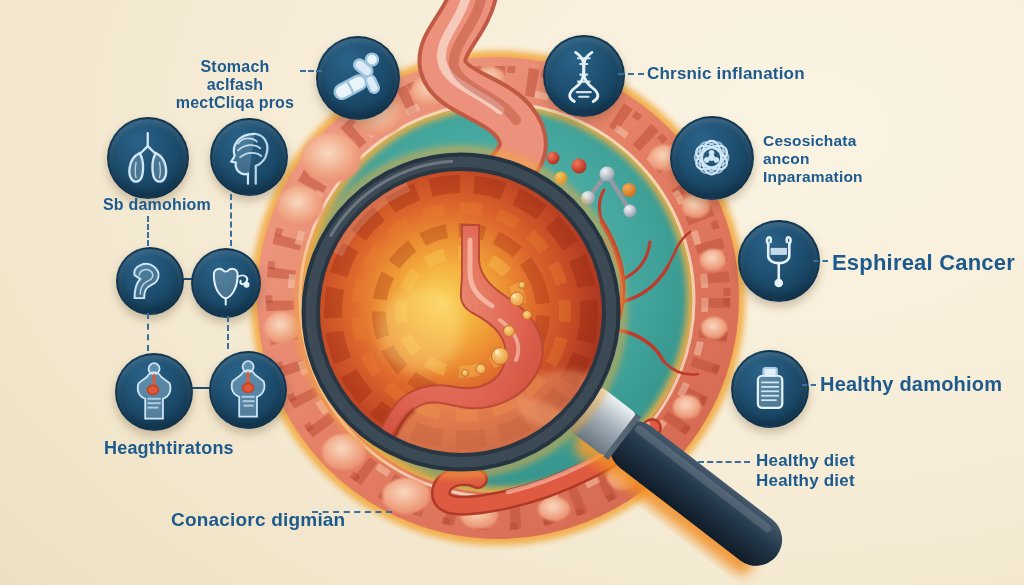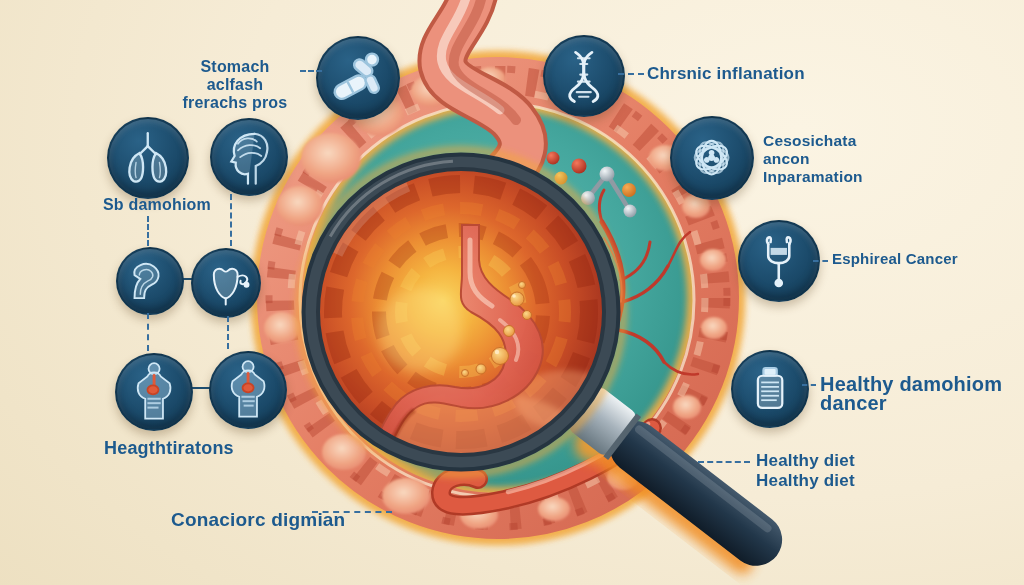--- a/index.html
+++ b/index.html
@@ -355,45 +355,44 @@
     <g stroke="#bcd9ec" stroke-width="1.8" opacity=".85">
       <path d="M22 34 H34"></path>
           <path d="M23 38 H34"></path>
           <path d="M24 42 H33"></path>
     </g>
   </svg>
 </div>
 
 <div class="label" style="left:170px;top:58px;width:130px;text-align:center;font-size:16px">
   <span class="ln">Stomach aclfash</span>
-  <span class="ln">frerachs pros</span>
+  <span class="ln">mectCliqa pros</span>
 </div>
 <div class="label" style="left:103px;top:196px;font-size:16px">
   <span class="ln">Sb damohiom</span>
 </div>
 <div class="label" style="left:104px;top:438px;font-size:18px">
   <span class="ln">Heagthtiratons</span>
 </div>
 <div class="label" style="left:171px;top:509px;font-size:19px">
   <span class="ln">Conaciorc digmian</span>
 </div>
 <div class="label" style="left:647px;top:64px;font-size:17px">
   <span class="ln">Chrsnic inflanation</span>
 </div>
 <div class="label" style="left:763px;top:132px;font-size:15.5px;line-height:18px">
   <span class="ln">Cesosichata</span>
   <span class="ln">ancon</span>
   <span class="ln">Inparamation</span>
 </div>
-<div class="label" style="left:832px;top:251px;font-size:15px">
+<div class="label" style="left:832px;top:251px;font-size:22px">
   <span class="ln">Esphireal Cancer</span>
 </div>
 <div class="label" style="left:820px;top:375px;font-size:20px;line-height:19px">
   <span class="ln">Healthy damohiom</span>
-  <span class="ln">dancer</span>
 </div>
 <div class="label" style="left:756px;top:451px;font-size:17px;line-height:20px">
   <span class="ln">Healthy diet</span>
   <span class="ln">Healthy diet</span>
 </div>
 
 <div class="dash-h" style="left:300px;top:70px;width:22px"></div>
 <div class="dash-h" style="left:618px;top:73px;width:26px"></div>
 <div class="dash-h" style="left:813px;top:260px;width:15px"></div>
 <div class="dash-h" style="left:802px;top:384px;width:14px"></div>

